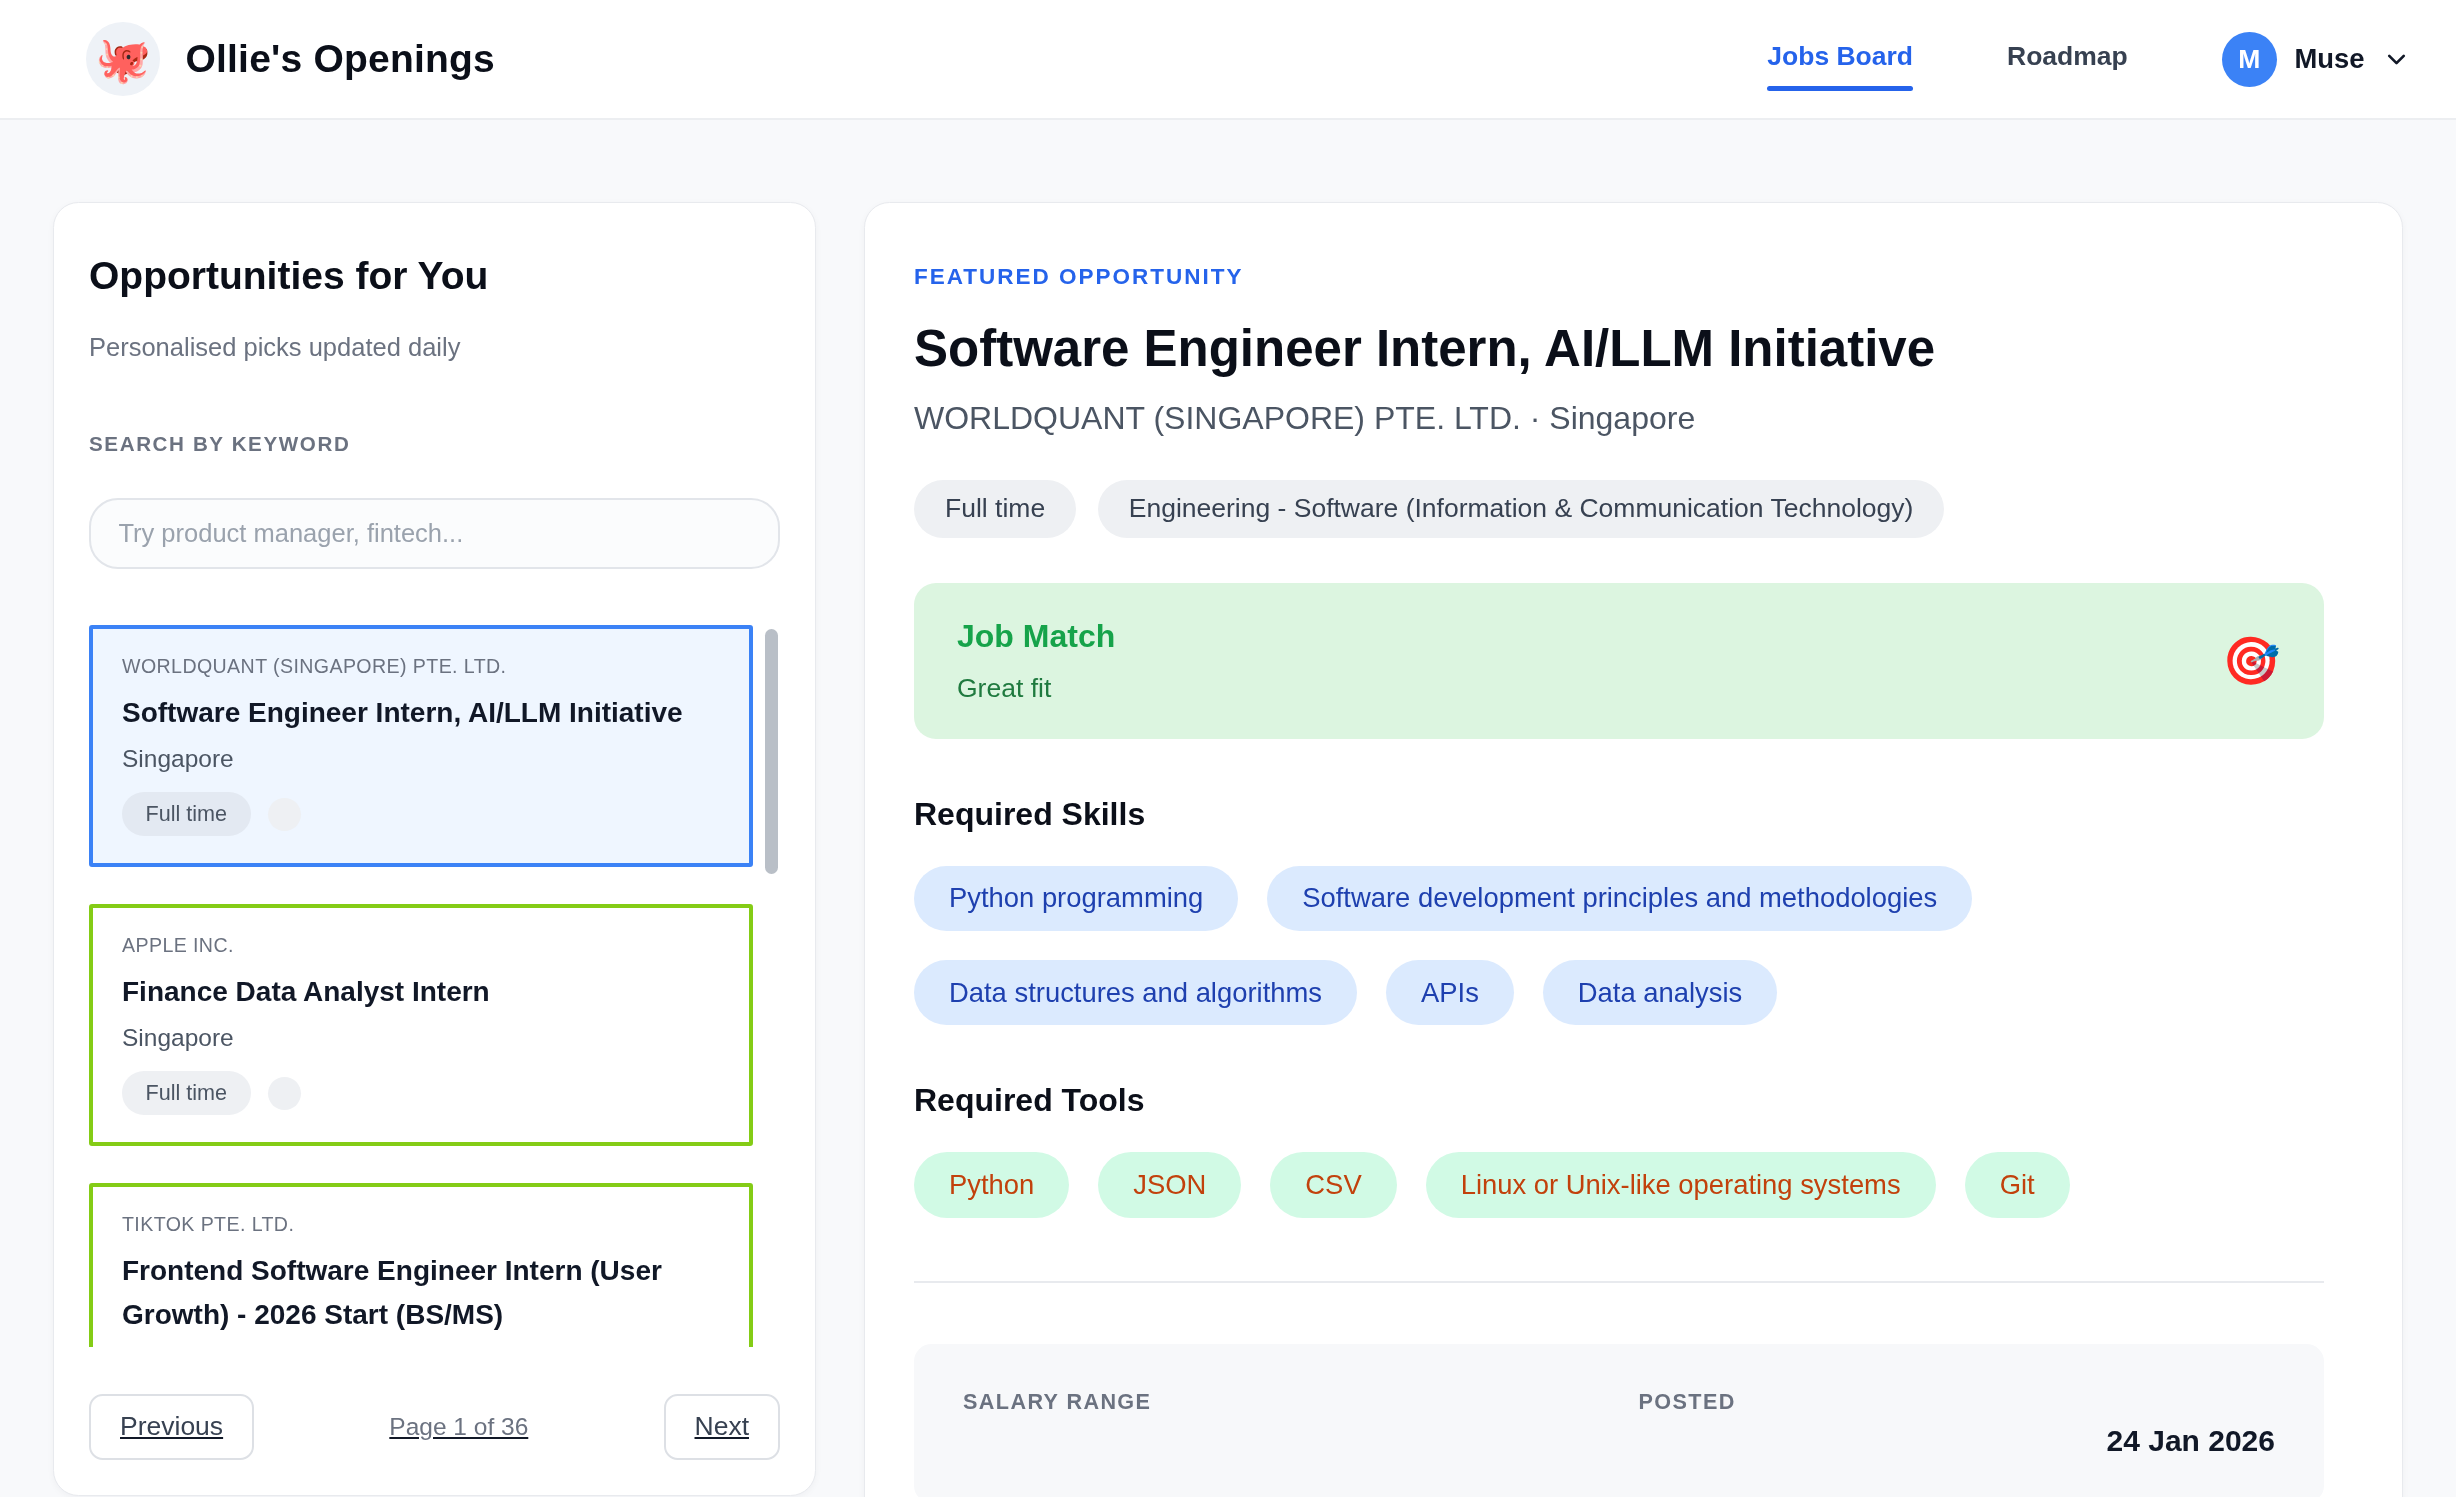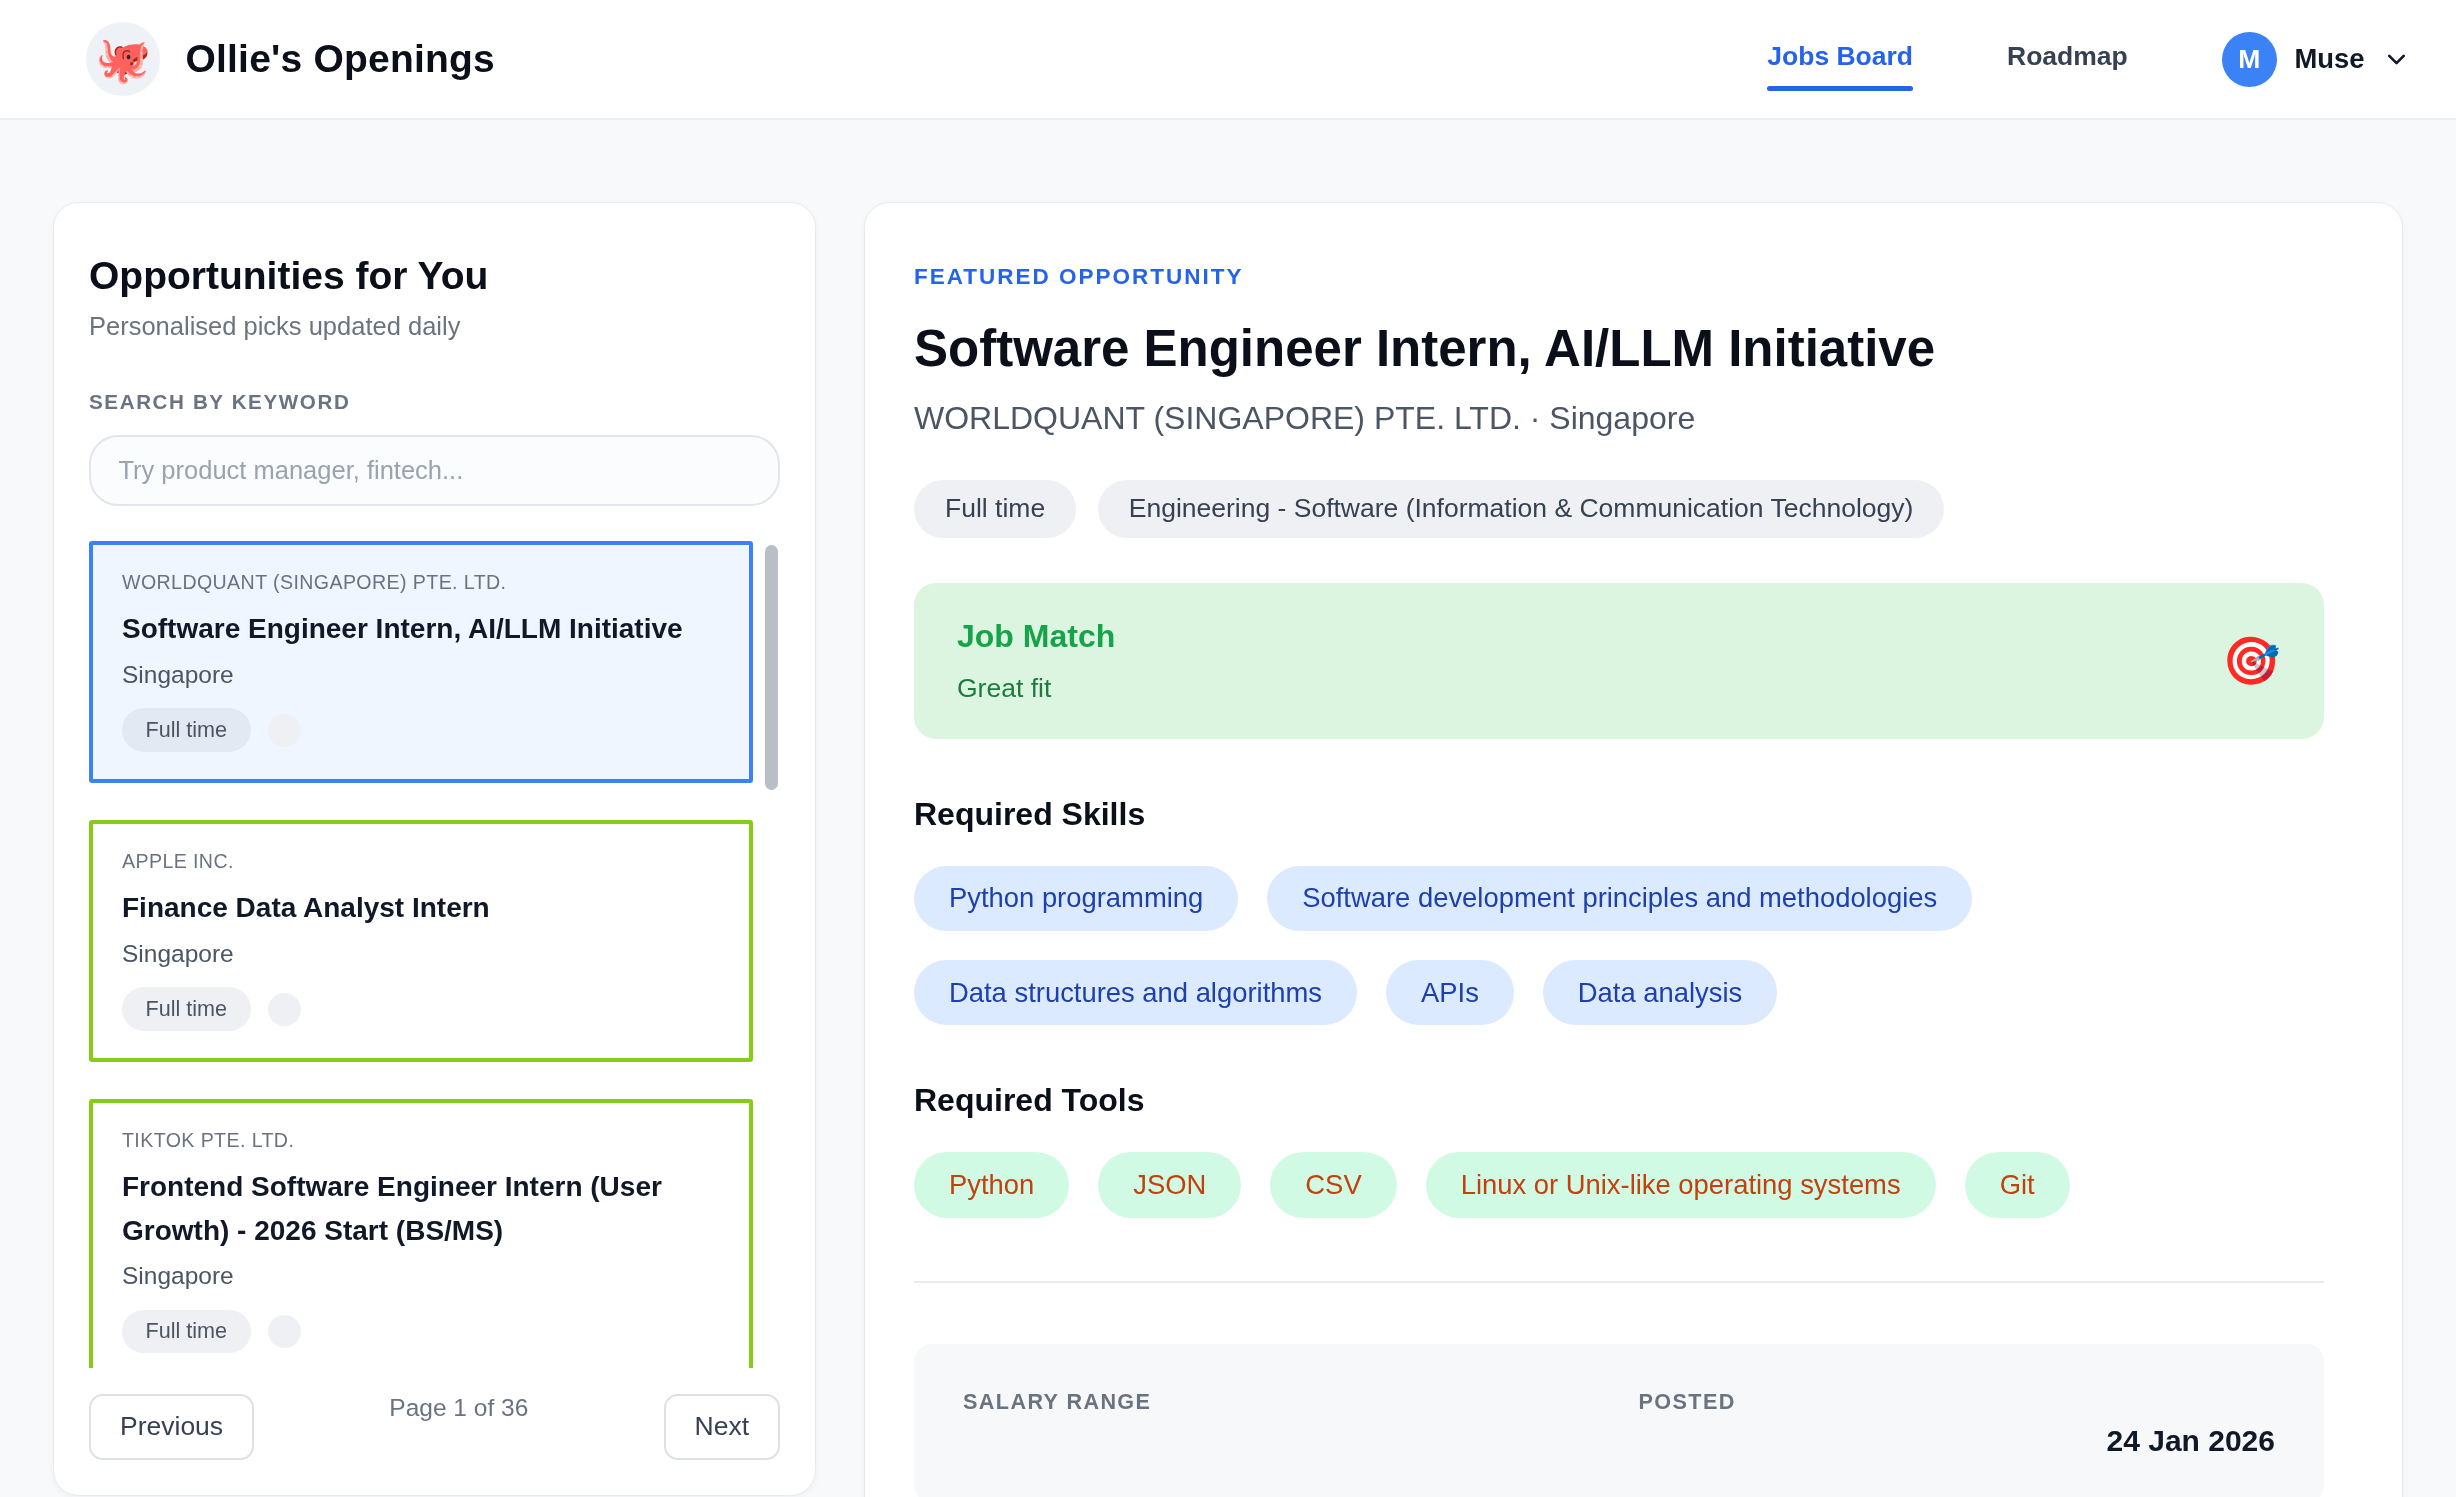--- a/index.html
+++ b/index.html
@@ -53,21 +53,21 @@
     background: #ffffff;
     border: 1px solid #e8eaee;
     border-radius: 25.5px;
     box-shadow: 0 2px 7.8px rgba(16, 24, 40, 0.04);
   }
 
   
   .sidebar-card {
     left: 53px; top: 202px; width: 763px; height: 1294px;
     padding: 51px 35px 35px 35px;
-    display: flex; flex-direction: column;
+    display: flex; flex-direction: column; gap: 21px;
   }
   .sidebar-title { font-size: 39px; font-weight: 700; color: #0b0f19; }
   .sidebar-subtitle { font-size: 25.5px; color: #6b7280; margin-top: 13.7px; }
   .search-label {
     margin-top: 49px; font-size: 20.6px; font-weight: 700;
     letter-spacing: 1.6px; color: #6b7280;
   }
   .search-input {
     margin-top: 21.6px; width: 100%; height: 71px;
     border: 2px solid #e2e5ea; border-radius: 29px;
@@ -96,21 +96,21 @@
   .job-title { font-size: 28px; font-weight: 600; color: #111827; margin-top: 13.7px; line-height: 1.55; }
   .job-location { font-size: 24.5px; color: #4b5563; margin-top: 9.8px; }
   .job-badges { display: flex; align-items: center; gap: 17.6px; margin-top: 19.6px; }
   .pill-gray {
     display: inline-block; background: #eef0f3; color: #4b5563;
     font-size: 21.6px; padding: 8.8px 23.5px; border-radius: 979px;
   }
   .job-card.selected .pill-gray { background: #e3e9f2; }
   .logo-dot { width: 33px; height: 33px; border-radius: 50%; background: #eef0f3; }
   .pagination {
-    margin-top: 25.5px; display: flex; align-items: flex-start; justify-content: space-between;
+    margin-top: 25.5px; display: flex; align-items: center; justify-content: space-between; text-decoration: underline;
   }
   .page-btn {
     font-family: "Liberation Sans", sans-serif;
     font-size: 26.5px; color: #374151; background: #ffffff;
     border: 2px solid #dde0e5; border-radius: 13.7px;
     padding: 15.7px 29px; cursor: pointer;
   }
   .page-status { font-size: 24.5px; color: #6b7280; }
 
   

